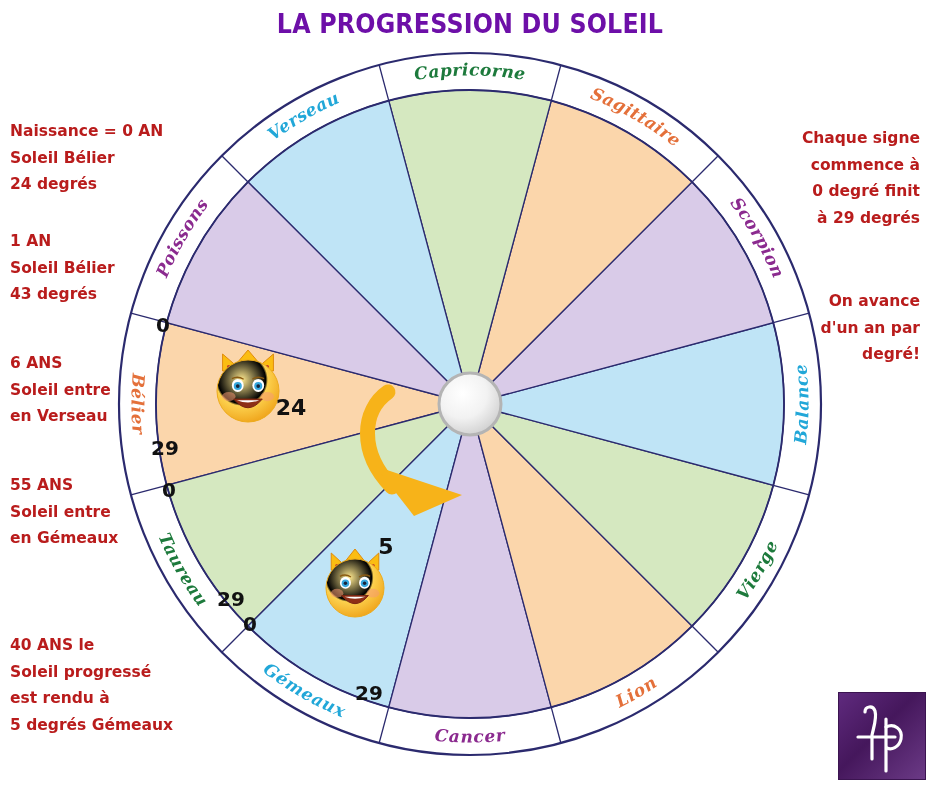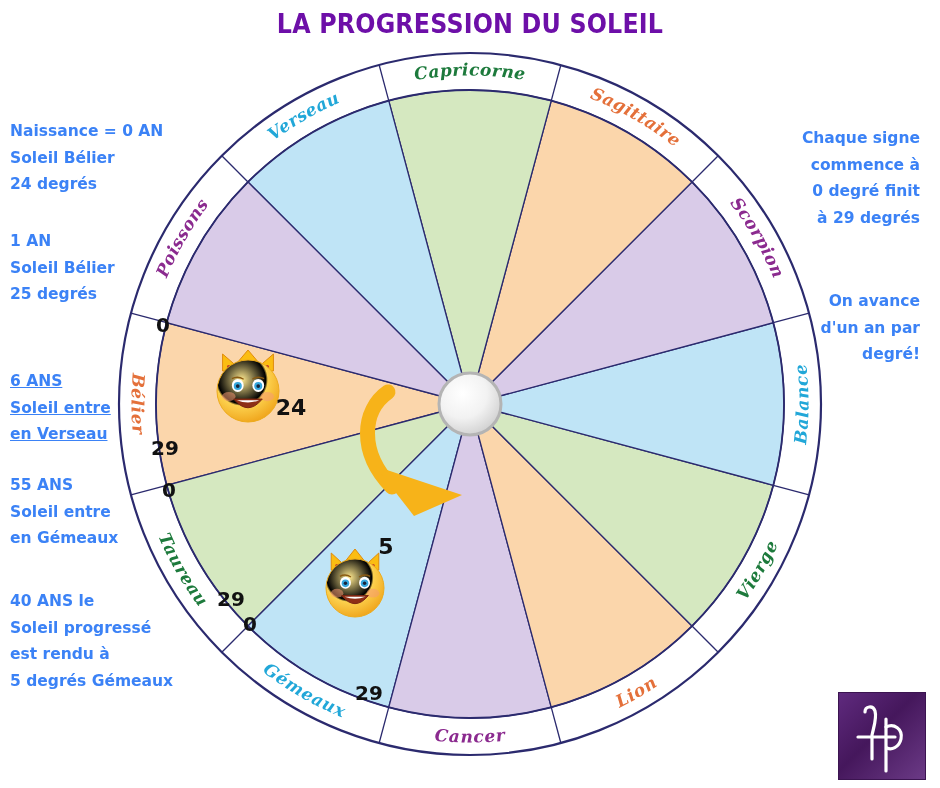--- a/index.html
+++ b/index.html
@@ -18,32 +18,32 @@
     font-weight:bold;
     color:#6d0fa8;
     letter-spacing:0.2px;
     font-family:"DejaVu Sans", sans-serif;
     transform:scaleX(0.88);
   }
   .side-note{
     position:absolute;
     font-size:15.5px;
     font-weight:bold;
-    color:#3b82f6;
+    color:#b91c1c;
     line-height:1.72;
     font-family:"DejaVu Sans", sans-serif;
     white-space:pre-line;
   }
   .left-col{left:10px;text-align:left;}
   .right-col{right:20px;text-align:right;margin-left:10px;}
   #note-naissance{top:118px;}
   #note-1an{top:228px;}
-  #note-6ans{top:368px;text-decoration:underline;}
+  #note-6ans{top:350px;}
   #note-35ans{top:472px;}
-  #note-40ans{top:588px;}
+  #note-40ans{top:632px;}
   #note-chaque{top:125px;}
   #note-avance{top:288px;}
 
   #wheel-wrap{
     position:absolute;
     left:0;top:0;
     width:940px;height:788px;
     pointer-events:none;
   }
   svg{display:block;}
@@ -77,21 +77,21 @@
 </head>
 <body>
 
 <div id="page-title">LA PROGRESSION DU SOLEIL</div>
 
 <div class="side-note left-col" id="note-naissance">Naissance  = 0 AN
 Soleil Bélier
 24 degrés</div>
 <div class="side-note left-col" id="note-1an">1 AN
 Soleil Bélier
-25 degrés</div>
+43 degrés</div>
 <div class="side-note left-col" id="note-6ans">6 ANS
 Soleil entre
 en Verseau</div>
 <div class="side-note left-col" id="note-35ans">55 ANS
 Soleil entre
 en Gémeaux</div>
 <div class="side-note left-col" id="note-40ans">40 ANS le
 Soleil progressé
 est rendu à
 5 degrés Gémeaux</div>

